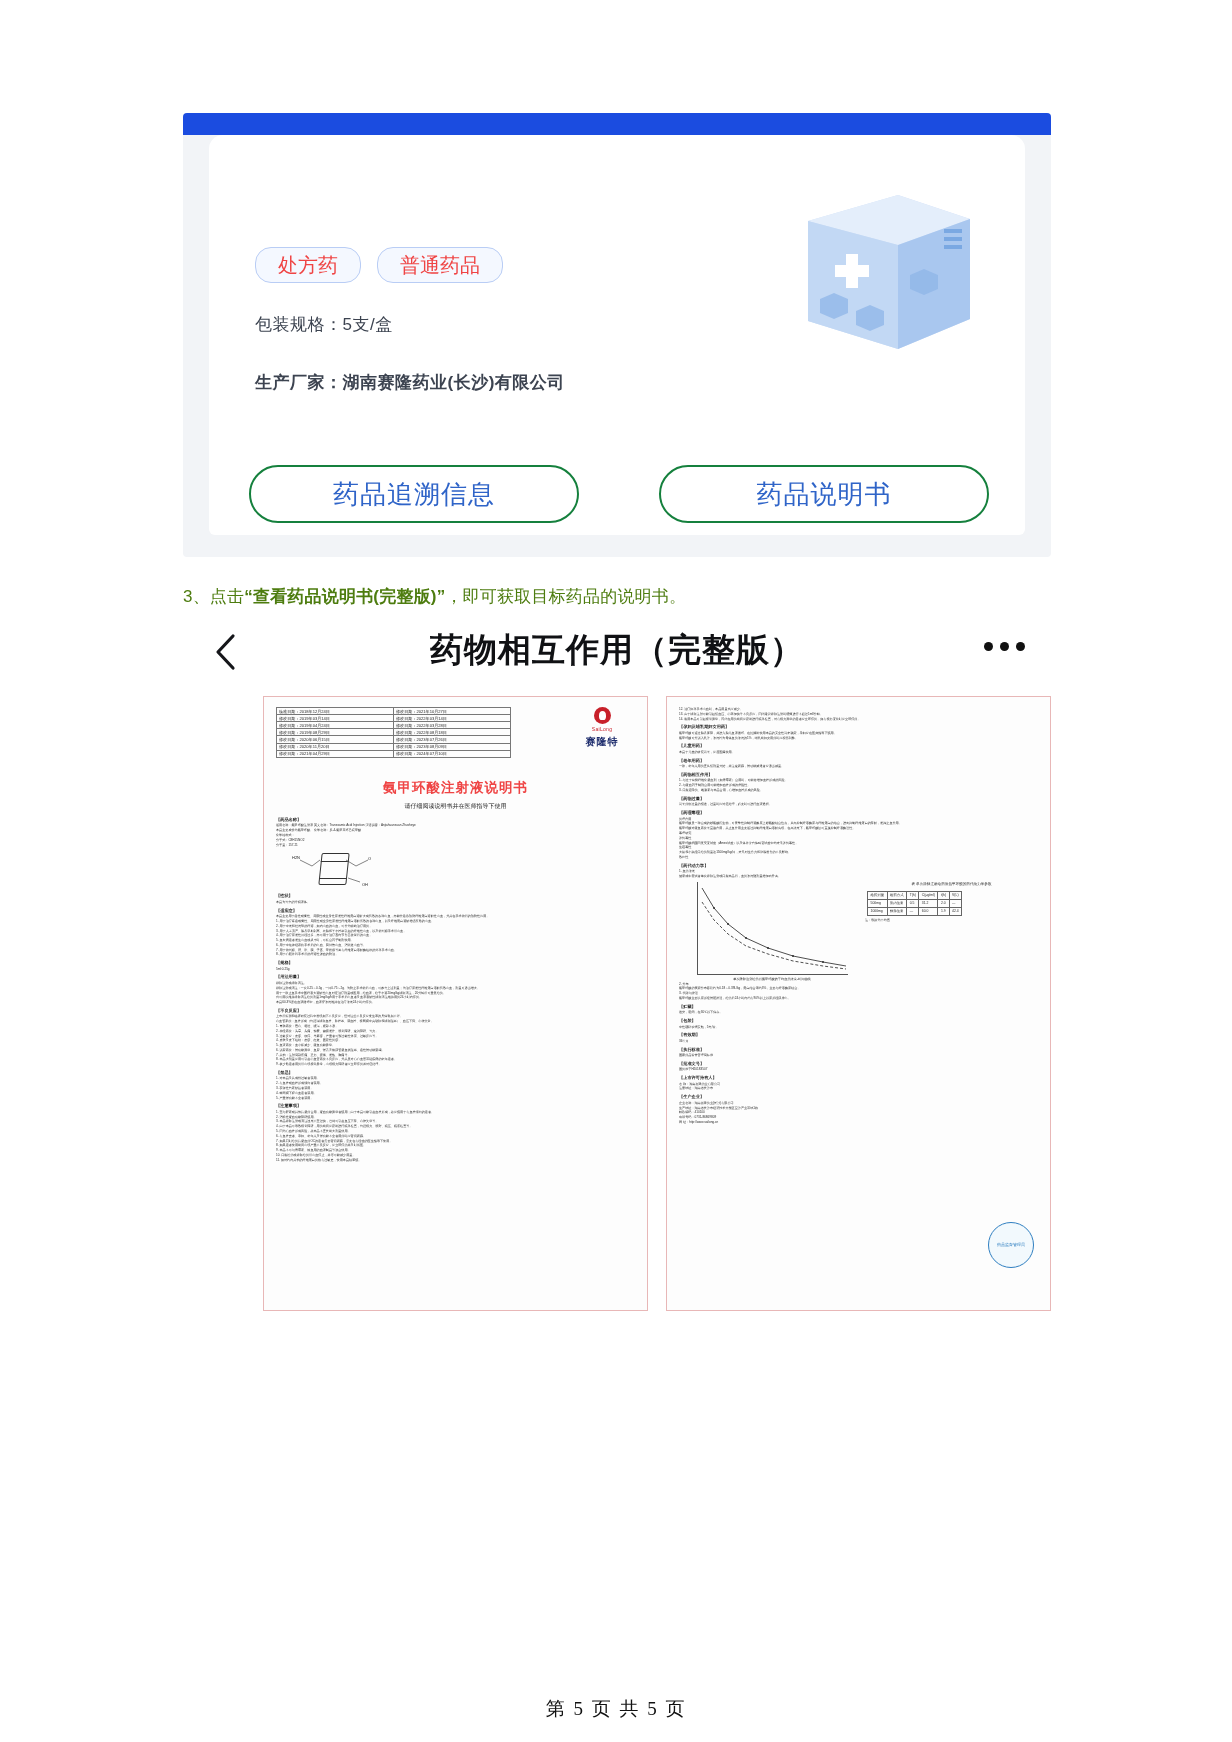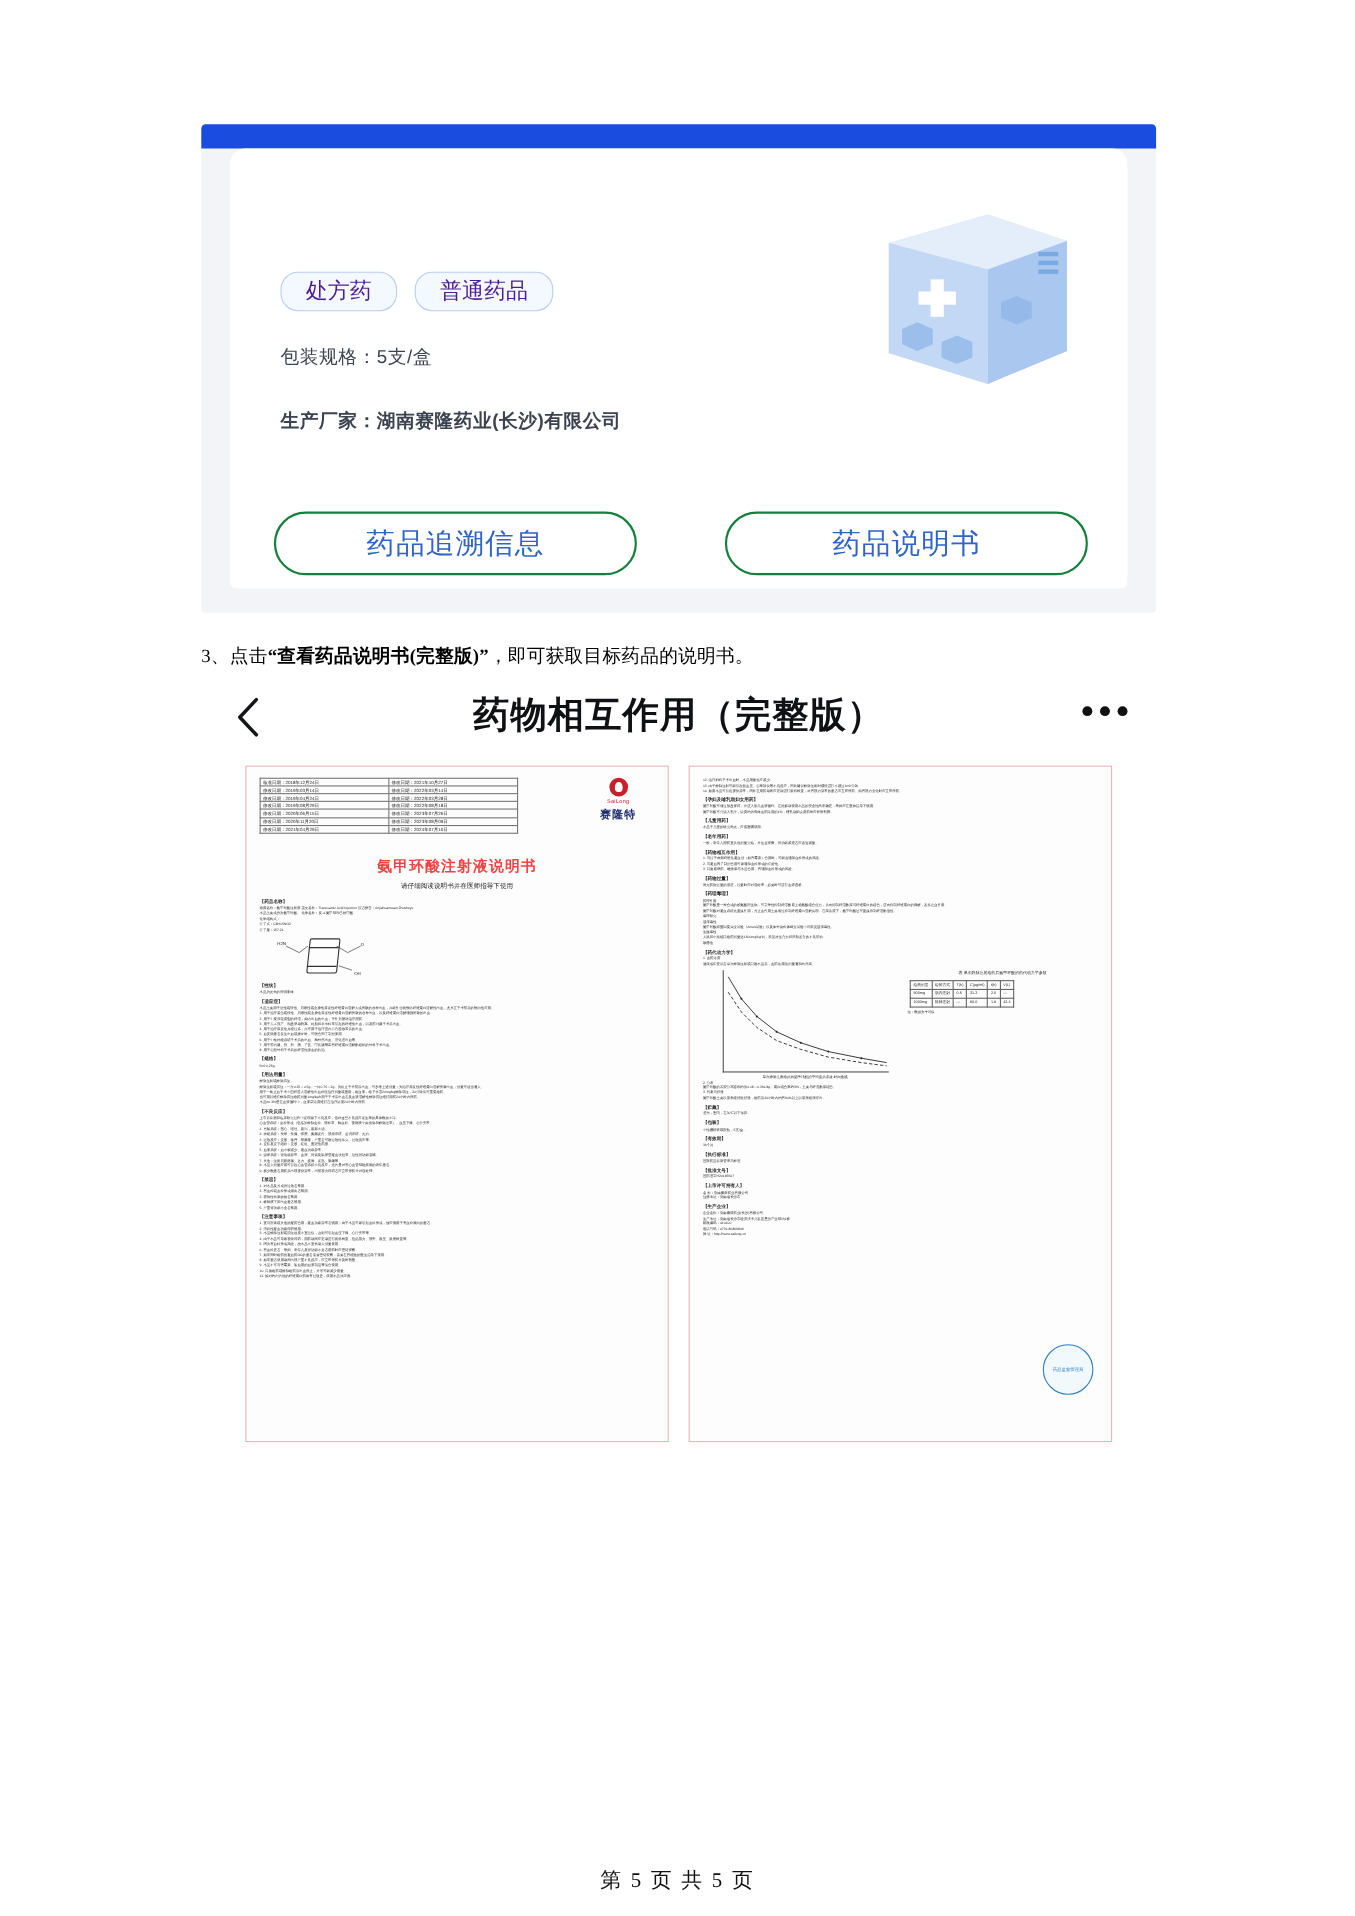--- a/index.html
+++ b/index.html
@@ -59,21 +59,21 @@
   }
   .tag-row {
     position: absolute;
     left: 46px;
     top: 112px;
     display: flex;
     gap: 16px;
   }
   .tag {
     border: 1px solid #b9cdf5;
-    color: #4c1d95;
+    color: #ef4444;
     background: #f4f8ff;
     border-radius: 16px;
     font-size: 20px;
     padding: 7px 22px;
     line-height: 1;
     white-space: nowrap;
   }
   .spec-row, .maker-row {
     position: absolute;
     left: 46px;
@@ -117,22 +117,22 @@
     box-sizing: border-box;
     letter-spacing: 1px;
   }
 
   
   .step-line {
     position: absolute;
     left: 183px;
     top: 585px;
     font-size: 17px;
-    font-family: Liberation Serif, serif;
-    color: #000000;
+    font-family: Liberation Sans, sans-serif;
+    color: #4d7c0f;
     letter-spacing: 0.2px;
   }
   .step-line b { font-weight: bold; }
 
   
   .viewer {
     position: absolute;
     left: 183px;
     top: 620px;
     width: 868px;
@@ -178,21 +178,21 @@
   }
 
   .sheets {
     position: absolute;
     left: 0;
     top: 76px;
     width: 868px;
     height: 620px;
     display: flex;
     gap: 18px;
-    justify-content: center;
+    justify-content: flex-end;
   }
   .sheet {
     width: 385px;
     height: 615px;
     background: #fdfdfd;
     border: 1px solid #e8b7b7;
     box-sizing: border-box;
     position: relative;
     overflow: hidden;
     padding: 10px 12px;

